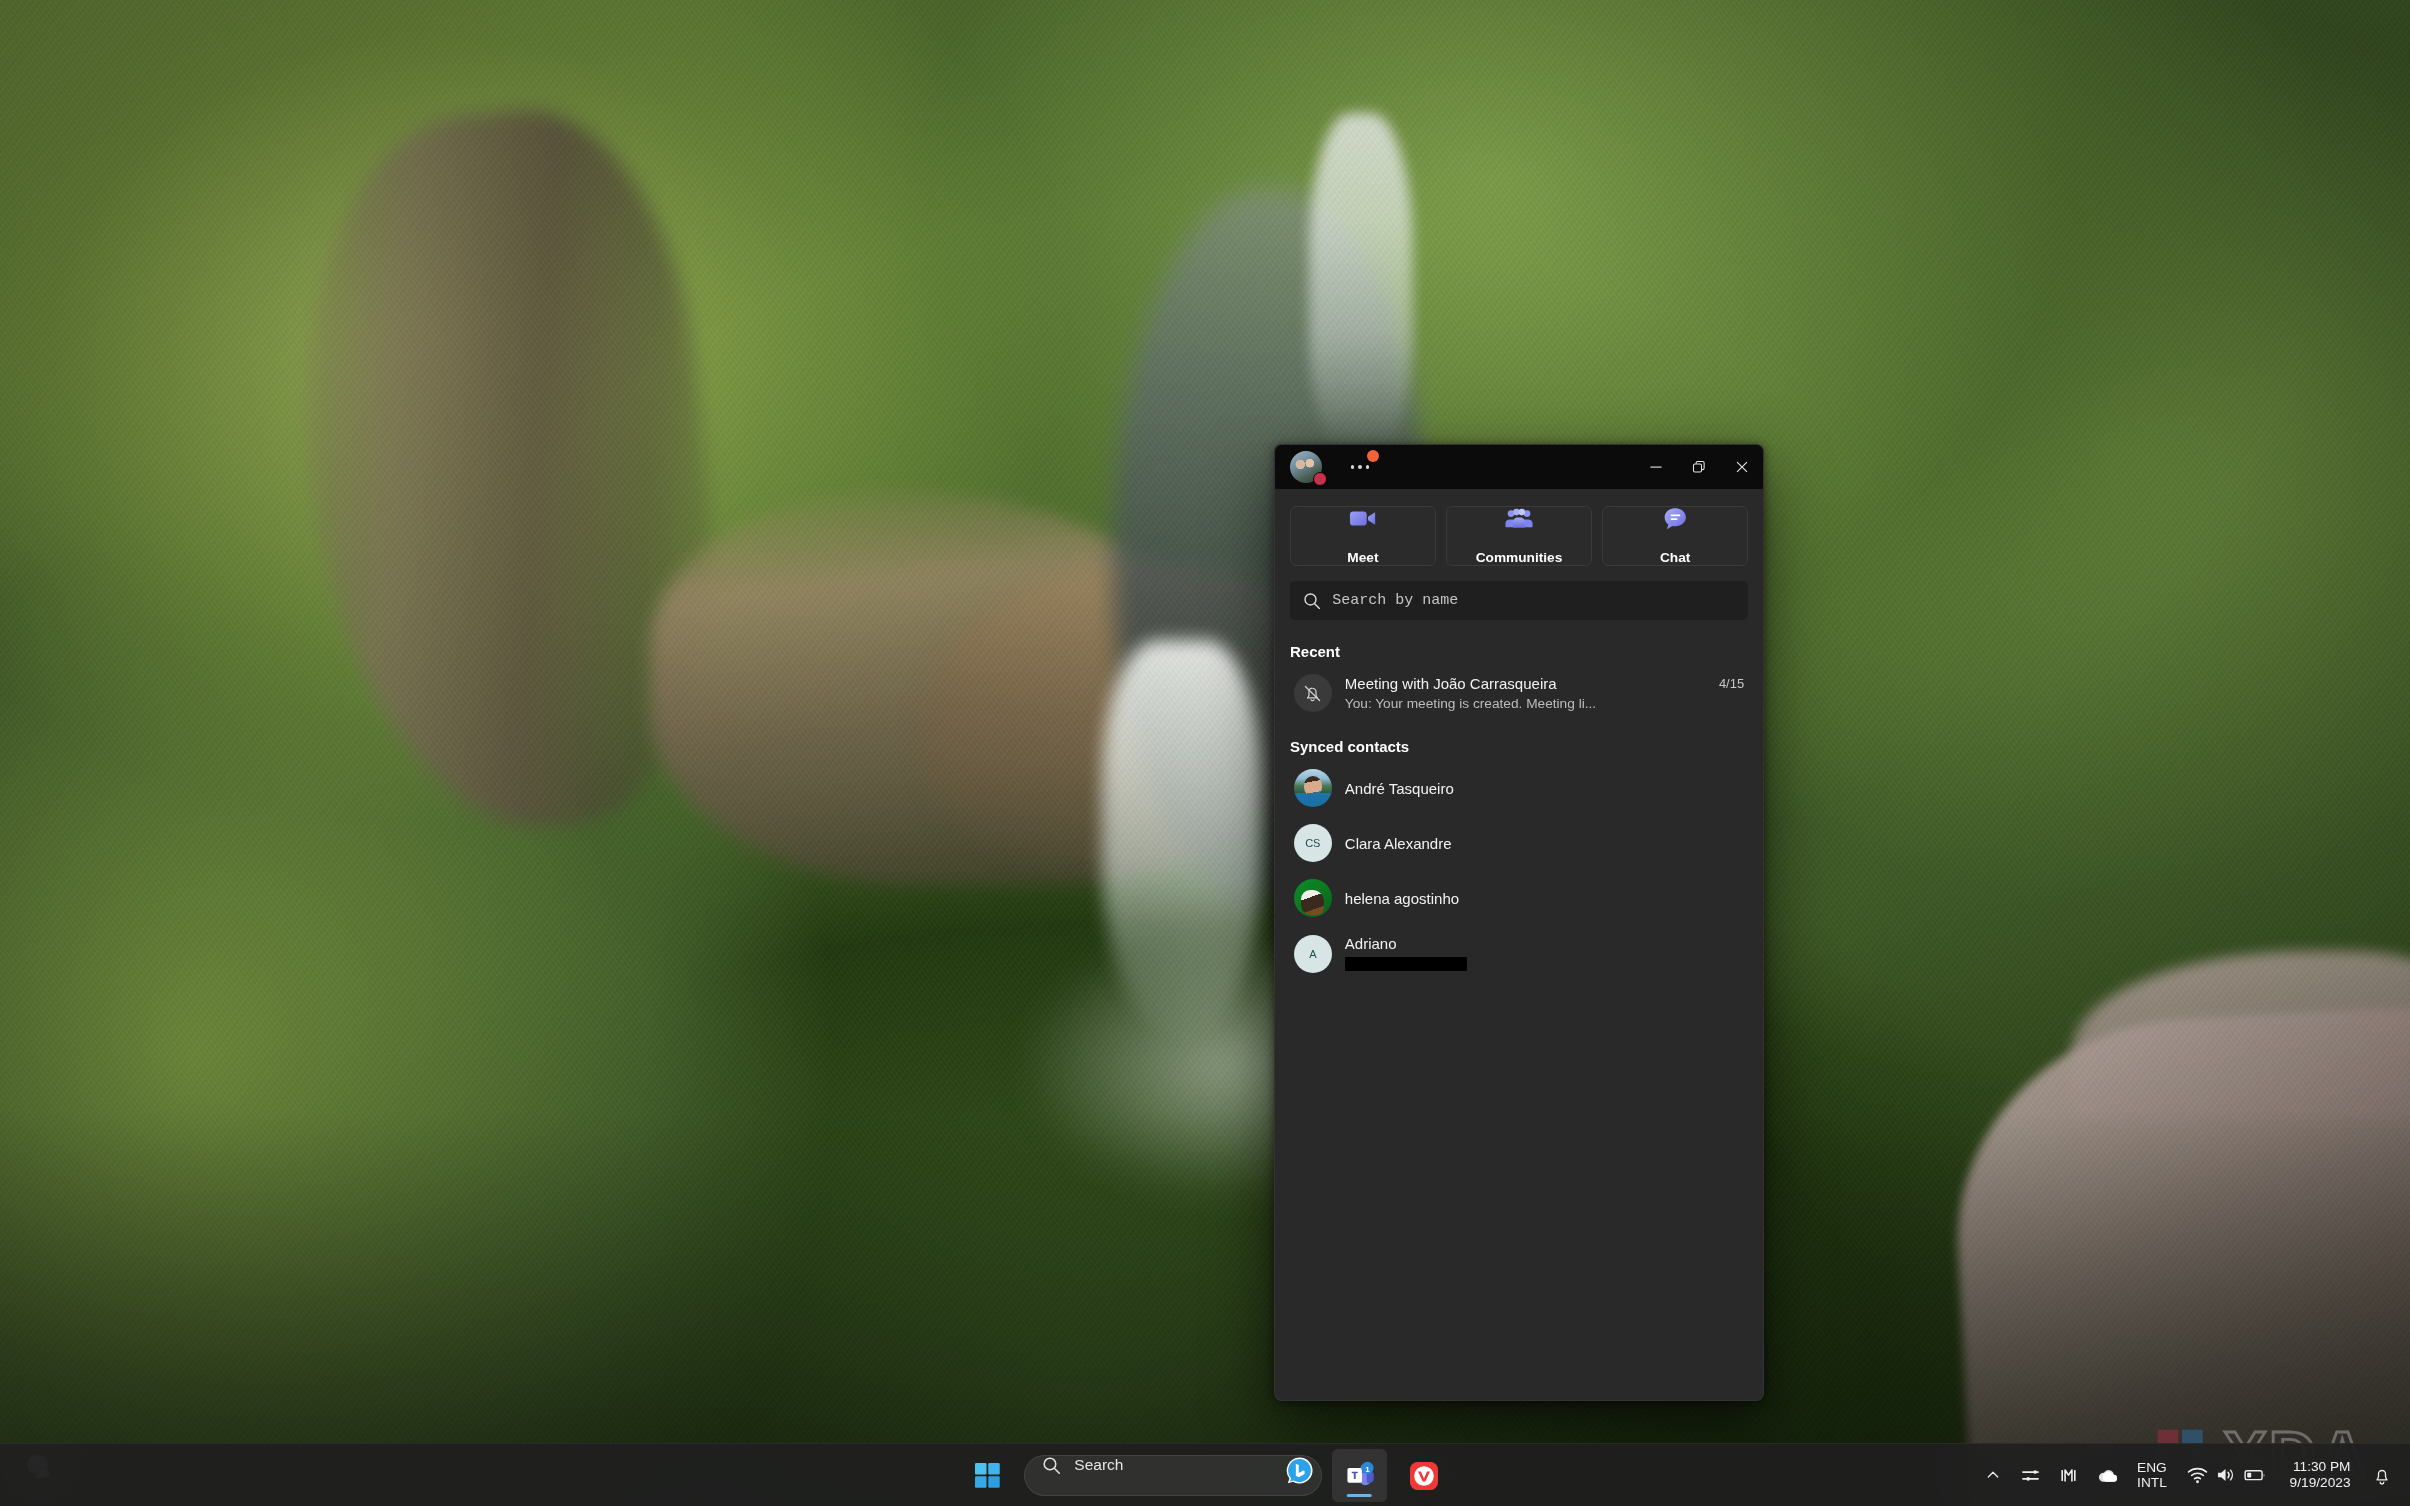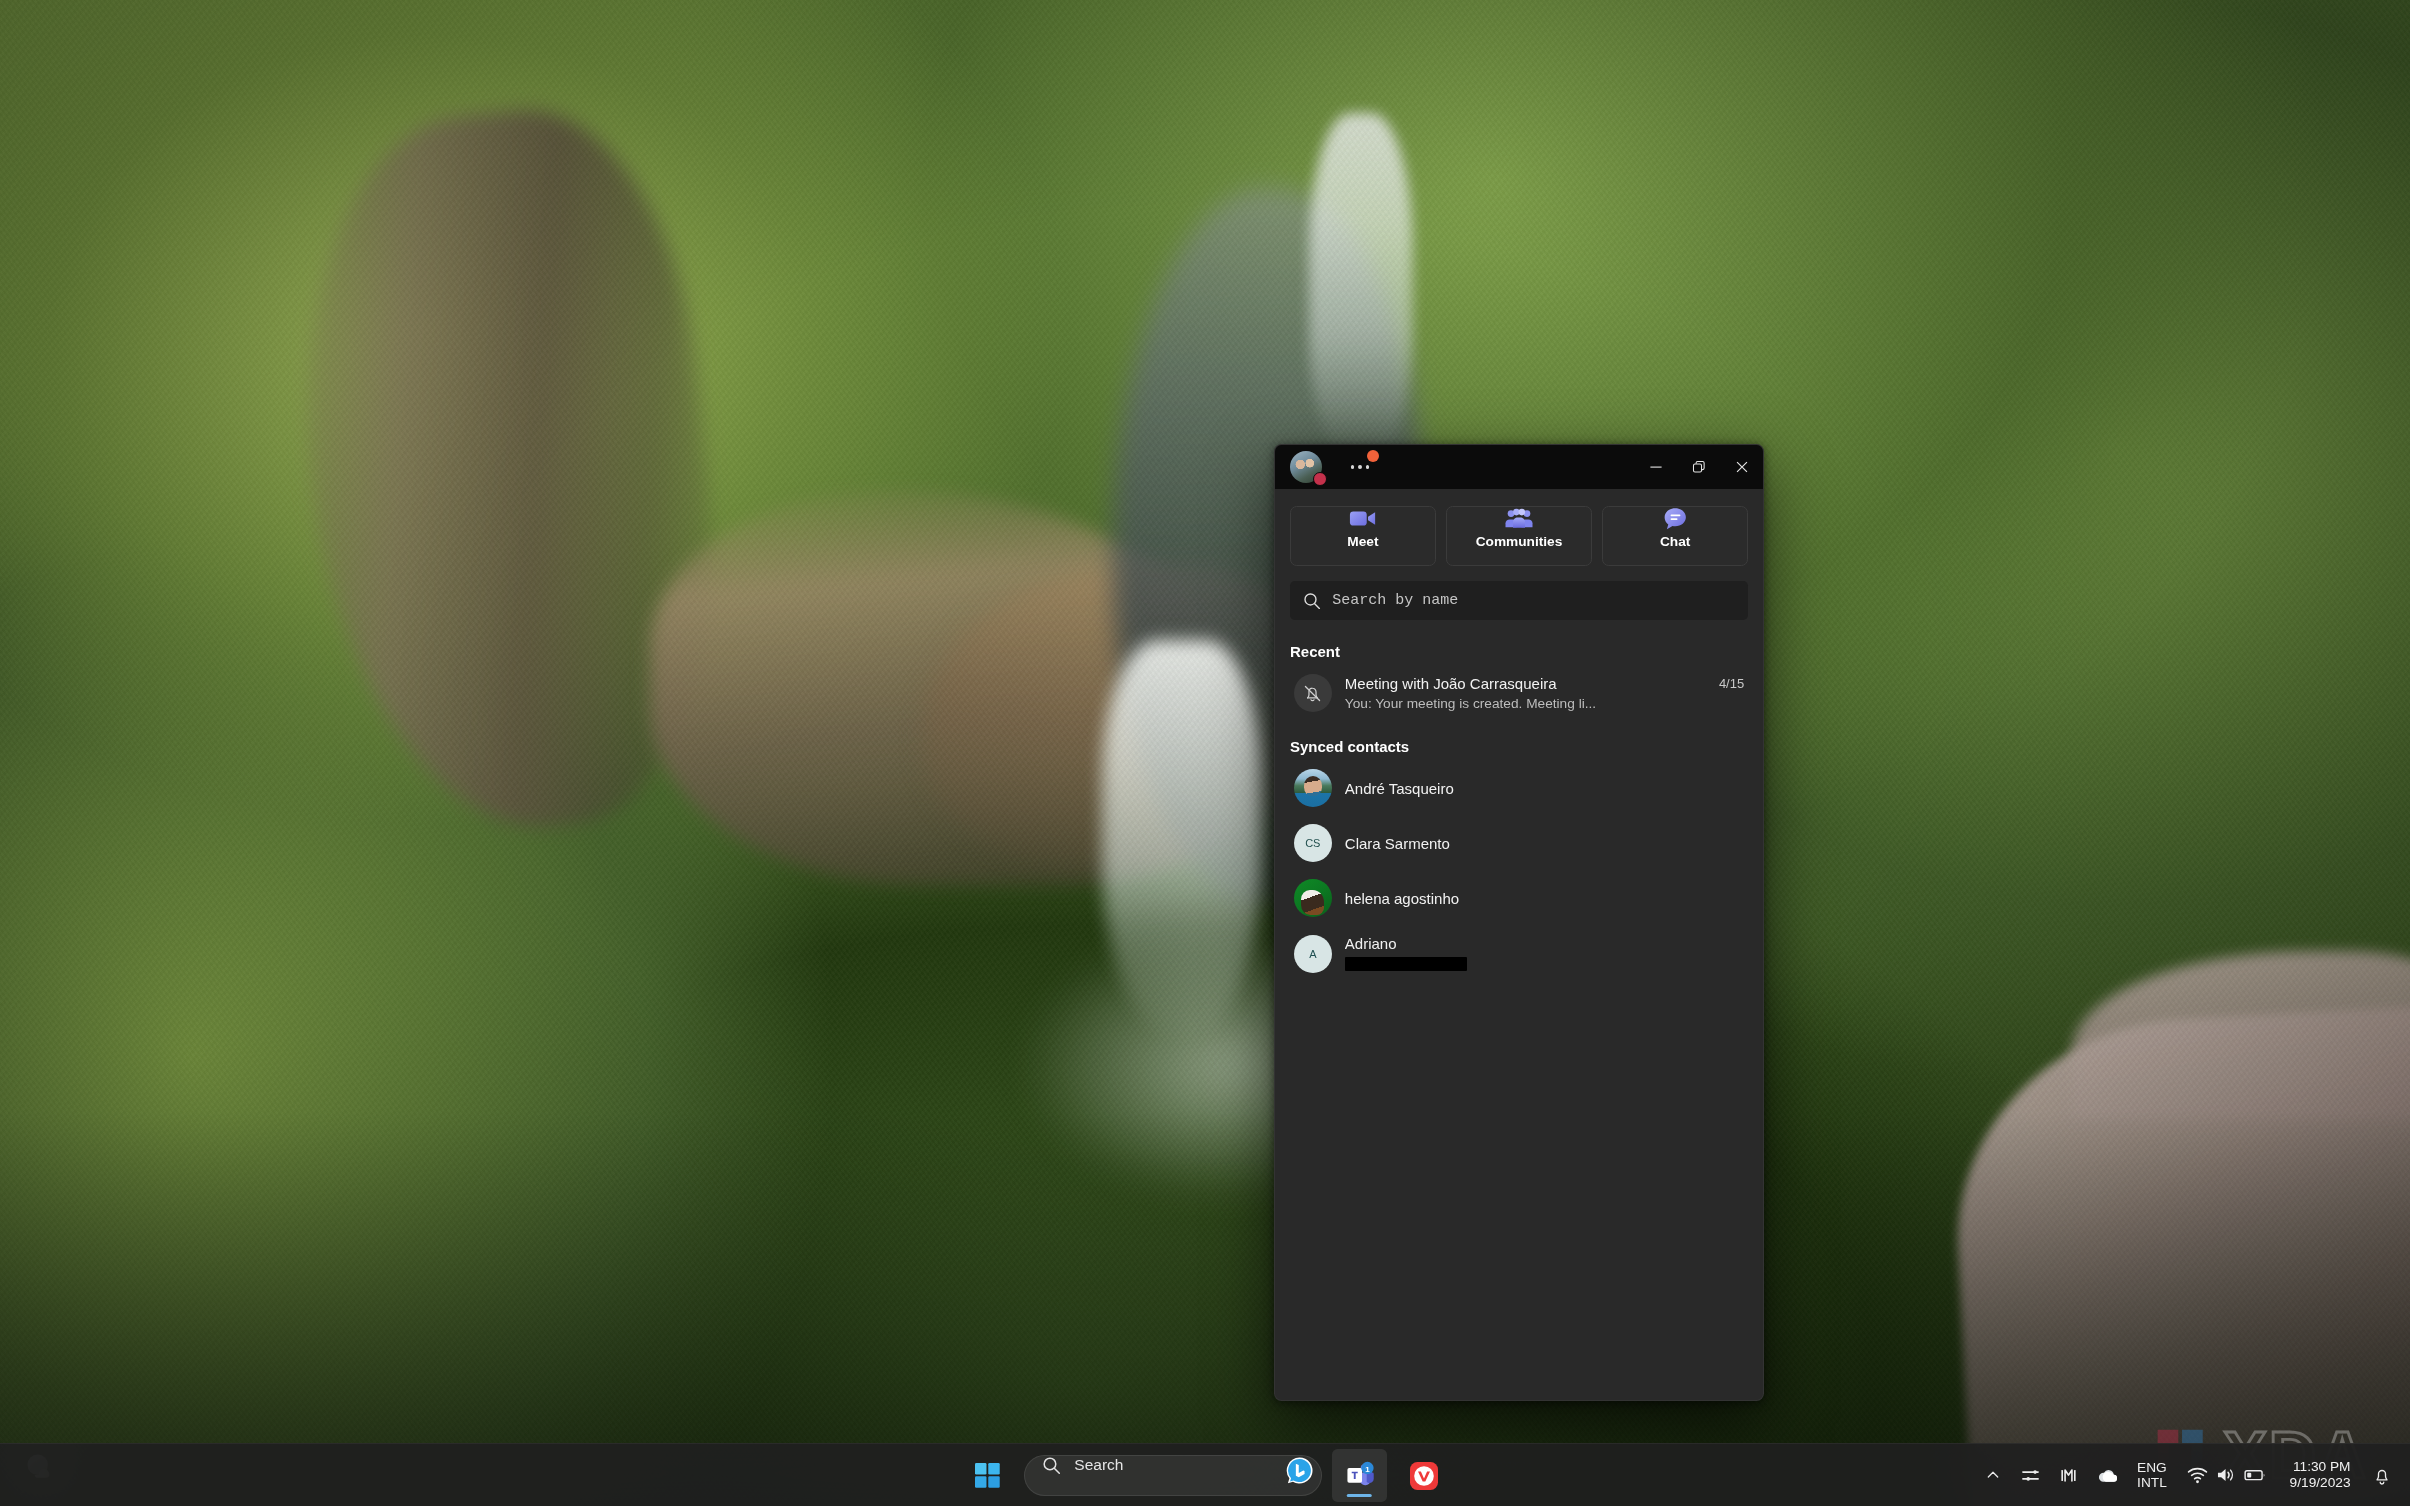--- a/index.html
+++ b/index.html
@@ -248,21 +248,21 @@
   }
   .card {
     flex: 1;
     height: 60px;
     border: 0.9px solid #3b3b3b;
     border-radius: 6.6px;
     background: #2b2b2b;
     display: flex;
     flex-direction: column;
     align-items: center;
-    justify-content: flex-start;
+    justify-content: space-between;
     gap: 4.7px;
   }
   .card-label {
     font-size: 13.7px;
     color: #ffffff;
     font-weight: 600;
   }
   .card-icon { height: 22.6px; display: flex; align-items: center; }
 
   
@@ -636,21 +636,21 @@
         <div class="row">
           <div class="ava photo-andre"></div>
           <div class="row-main">
             <div class="row-name">André Tasqueiro</div>
           </div>
         </div>
 
         <div class="row">
           <div class="ava initials-cs">CS</div>
           <div class="row-main">
-            <div class="row-name">Clara Sarmento</div>
+            <div class="row-name">Clara Alexandre</div>
           </div>
         </div>
 
         <div class="row">
           <div class="ava photo-helena"></div>
           <div class="row-main">
             <div class="row-name">helena agostinho</div>
           </div>
         </div>
 

